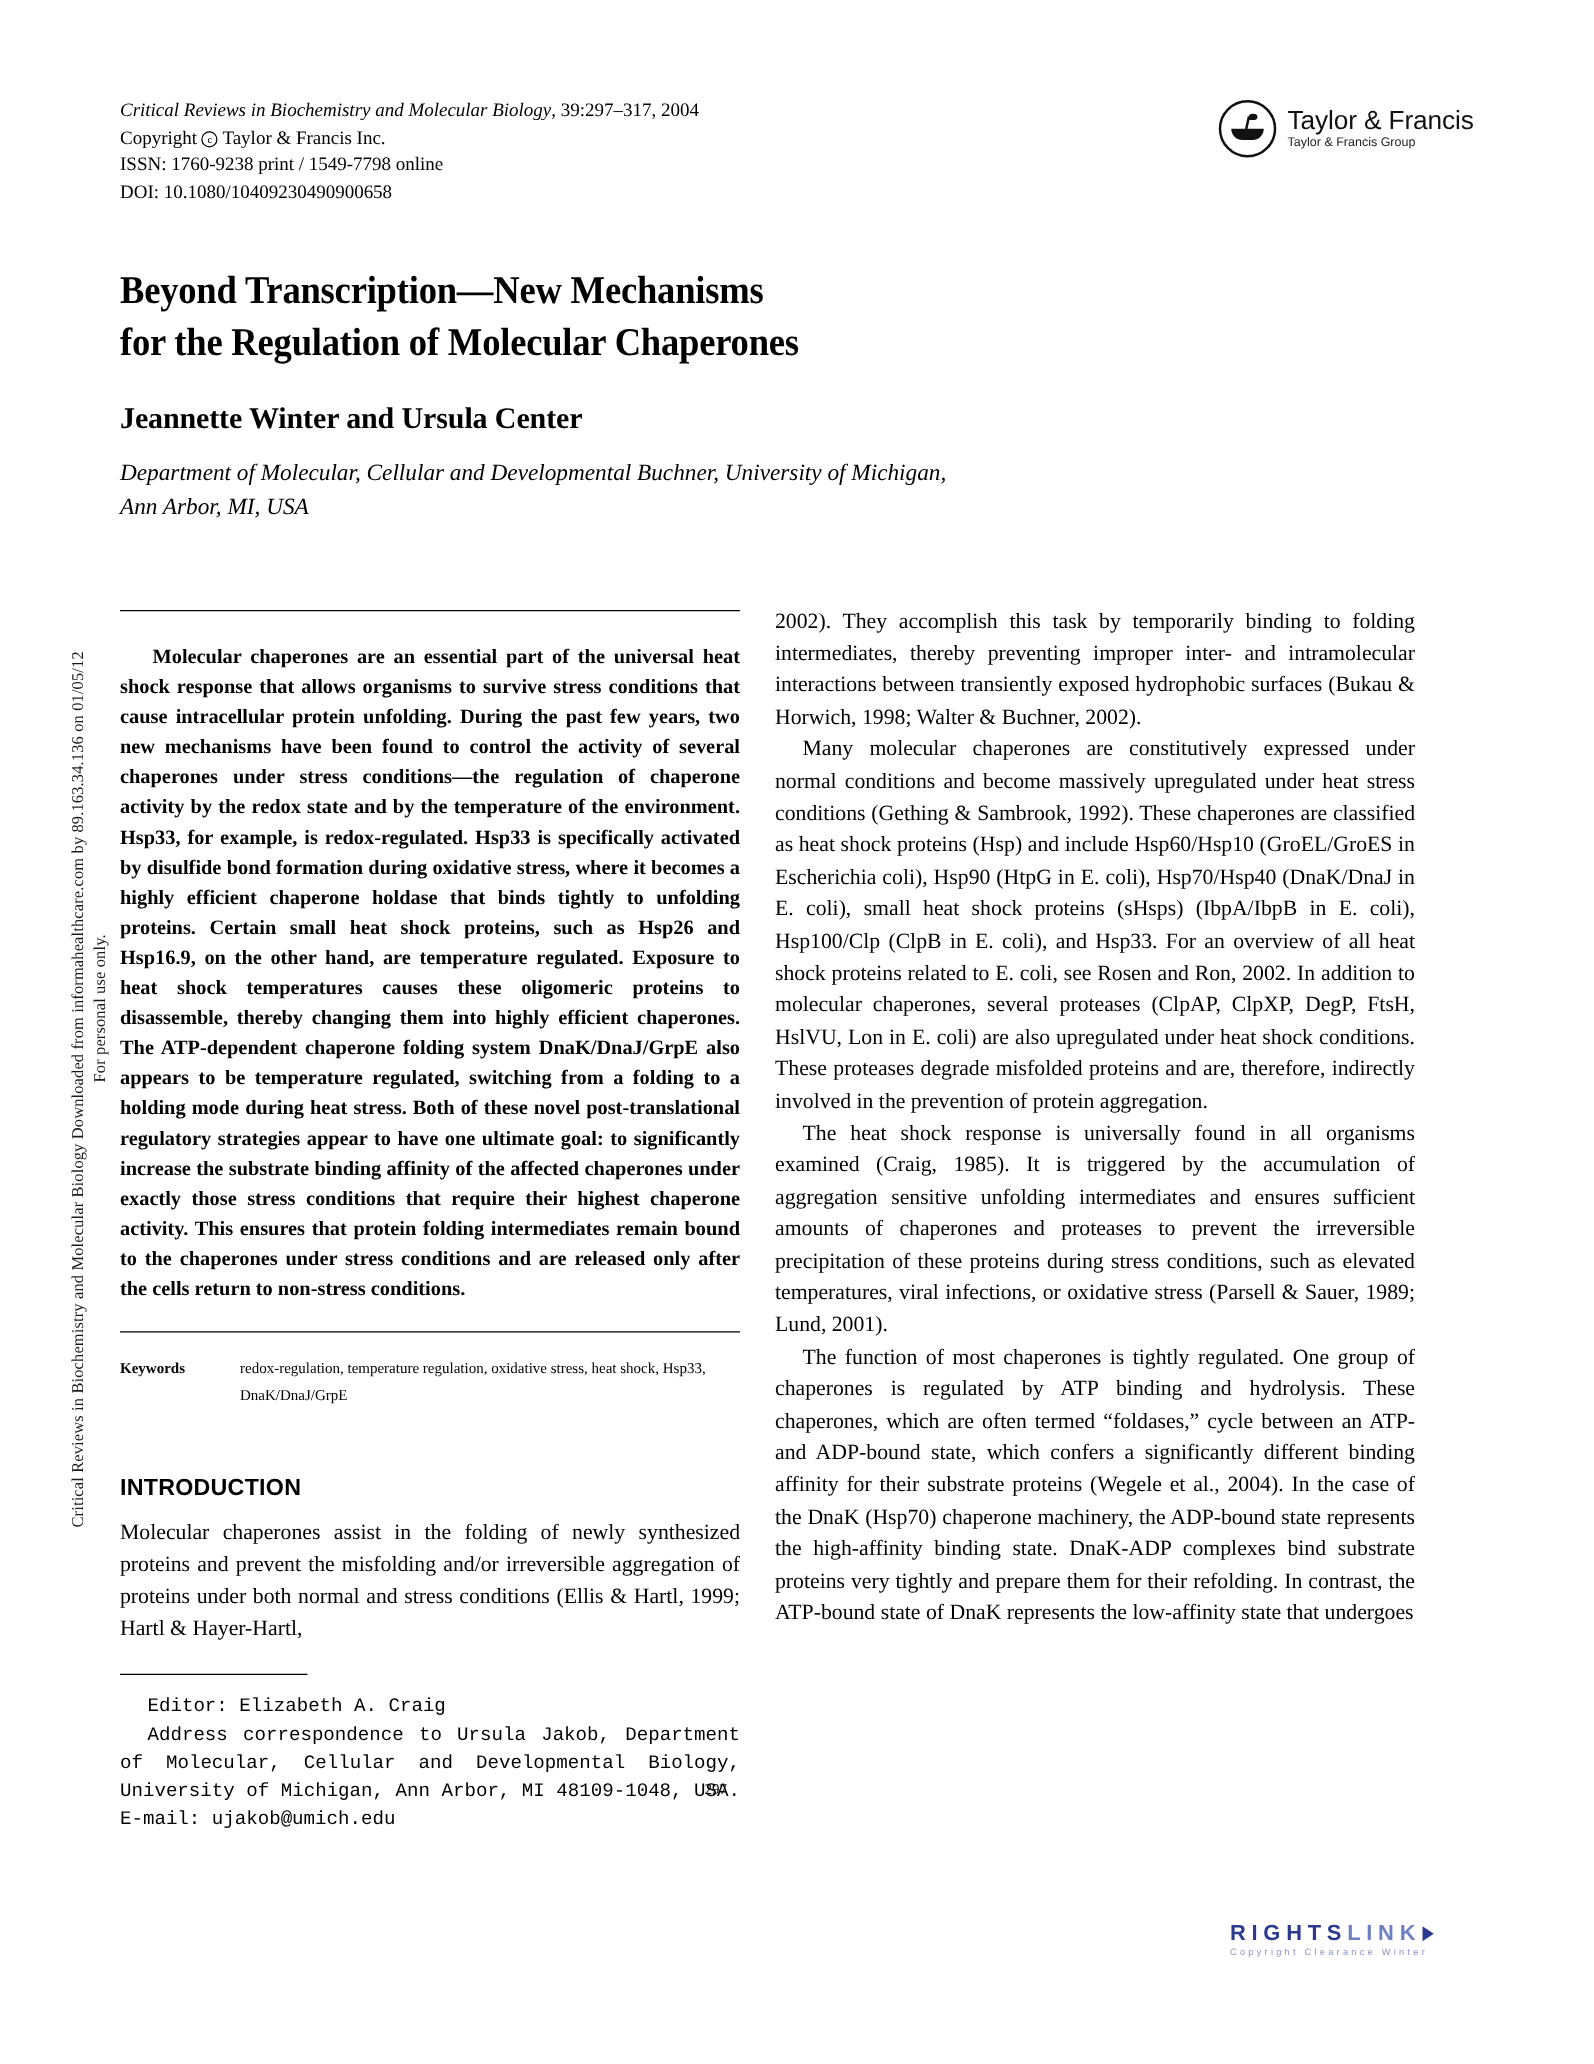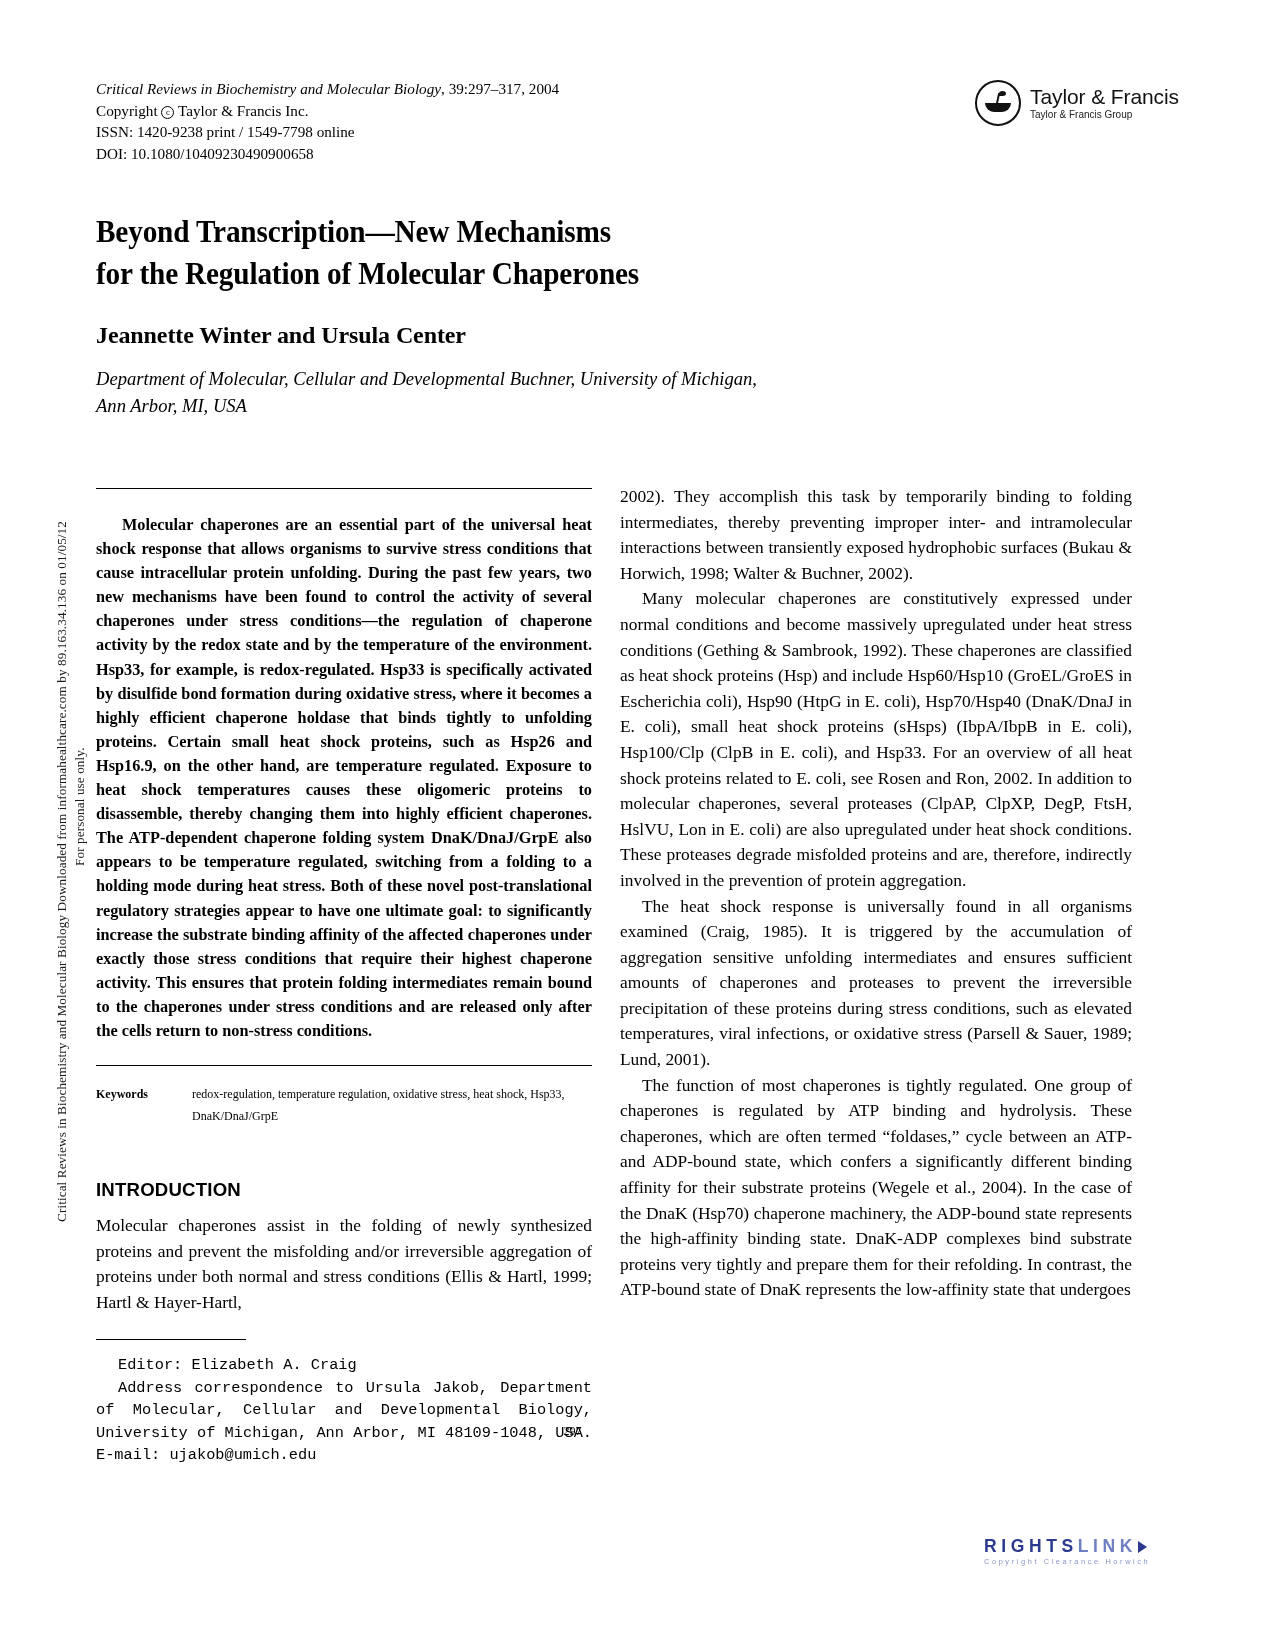--- a/index.html
+++ b/index.html
@@ -297,21 +297,21 @@
 <div class="page">
 
   <div class="sidestamp">
     <div class="line line1">Critical Reviews in Biochemistry and Molecular Biology Downloaded from informahealthcare.com by 89.163.34.136 on 01/05/12</div>
     <div class="line line2">For personal use only.</div>
   </div>
 
   <div class="masthead">
     <div class="jref"><span>Critical Reviews in Biochemistry and Molecular Biology</span><span class="vol">, 39:297–317, 2004</span></div>
     <div><span>Copyright</span> <span class="copysym">c</span> <span>Taylor &amp; Francis Inc.</span></div>
-    <div>ISSN: 1420-9238 print / 1549-7798 online</div>
+    <div>ISSN: 1760-9238 print / 1549-7798 online</div>
     <div>DOI: 10.1080/10409230490900658</div>
   </div>
 
   <div class="publisher">
     <div class="tf-mark">
       <div class="bowl"></div>
       <div class="stem"></div>
       <div class="leaf"></div>
     </div>
     <div class="tf-text">
@@ -355,16 +355,16 @@
     <p class="first">2002). They accomplish this task by temporarily binding to folding intermediates, thereby preventing improper inter- and intramolecular interactions between transiently exposed hydrophobic surfaces (Bukau &amp; Horwich, 1998; Walter &amp; Buchner, 2002).</p>
     <p>Many molecular chaperones are constitutively expressed under normal conditions and become massively upregulated under heat stress conditions (Gething &amp; Sambrook, 1992). These chaperones are classified as heat shock proteins (Hsp) and include Hsp60/Hsp10 (GroEL/GroES in Escherichia coli), Hsp90 (HtpG in E. coli), Hsp70/Hsp40 (DnaK/DnaJ in E. coli), small heat shock proteins (sHsps) (IbpA/IbpB in E. coli), Hsp100/Clp (ClpB in E. coli), and Hsp33. For an overview of all heat shock proteins related to E. coli, see Rosen and Ron, 2002. In addition to molecular chaperones, several proteases (ClpAP, ClpXP, DegP, FtsH, HslVU, Lon in E. coli) are also upregulated under heat shock conditions. These proteases degrade misfolded proteins and are, therefore, indirectly involved in the prevention of protein aggregation.</p>
     <p>The heat shock response is universally found in all organisms examined (Craig, 1985). It is triggered by the accumulation of aggregation sensitive unfolding intermediates and ensures sufficient amounts of chaperones and proteases to prevent the irreversible precipitation of these proteins during stress conditions, such as elevated temperatures, viral infections, or oxidative stress (Parsell &amp; Sauer, 1989; Lund, 2001).</p>
     <p>The function of most chaperones is tightly regulated. One group of chaperones is regulated by ATP binding and hydrolysis. These chaperones, which are often termed “foldases,” cycle between an ATP- and ADP-bound state, which confers a significantly different binding affinity for their substrate proteins (Wegele et al., 2004). In the case of the DnaK (Hsp70) chaperone machinery, the ADP-bound state represents the high-affinity binding state. DnaK-ADP complexes bind substrate proteins very tightly and prepare them for their refolding. In contrast, the ATP-bound state of DnaK represents the low-affinity state that undergoes</p>
   </div>
 
   <div class="folio">297</div>
 
   <div class="rightslink">
     <div class="rl-main"><span>RIGHTS</span><span class="rl-link">LINK</span><span class="rl-arrow"></span></div>
-    <div class="rl-sub">Copyright Clearance Horwich</div>
+    <div class="rl-sub">Copyright Clearance Winter</div>
   </div>
 
 </div>
 
 </body></html>

